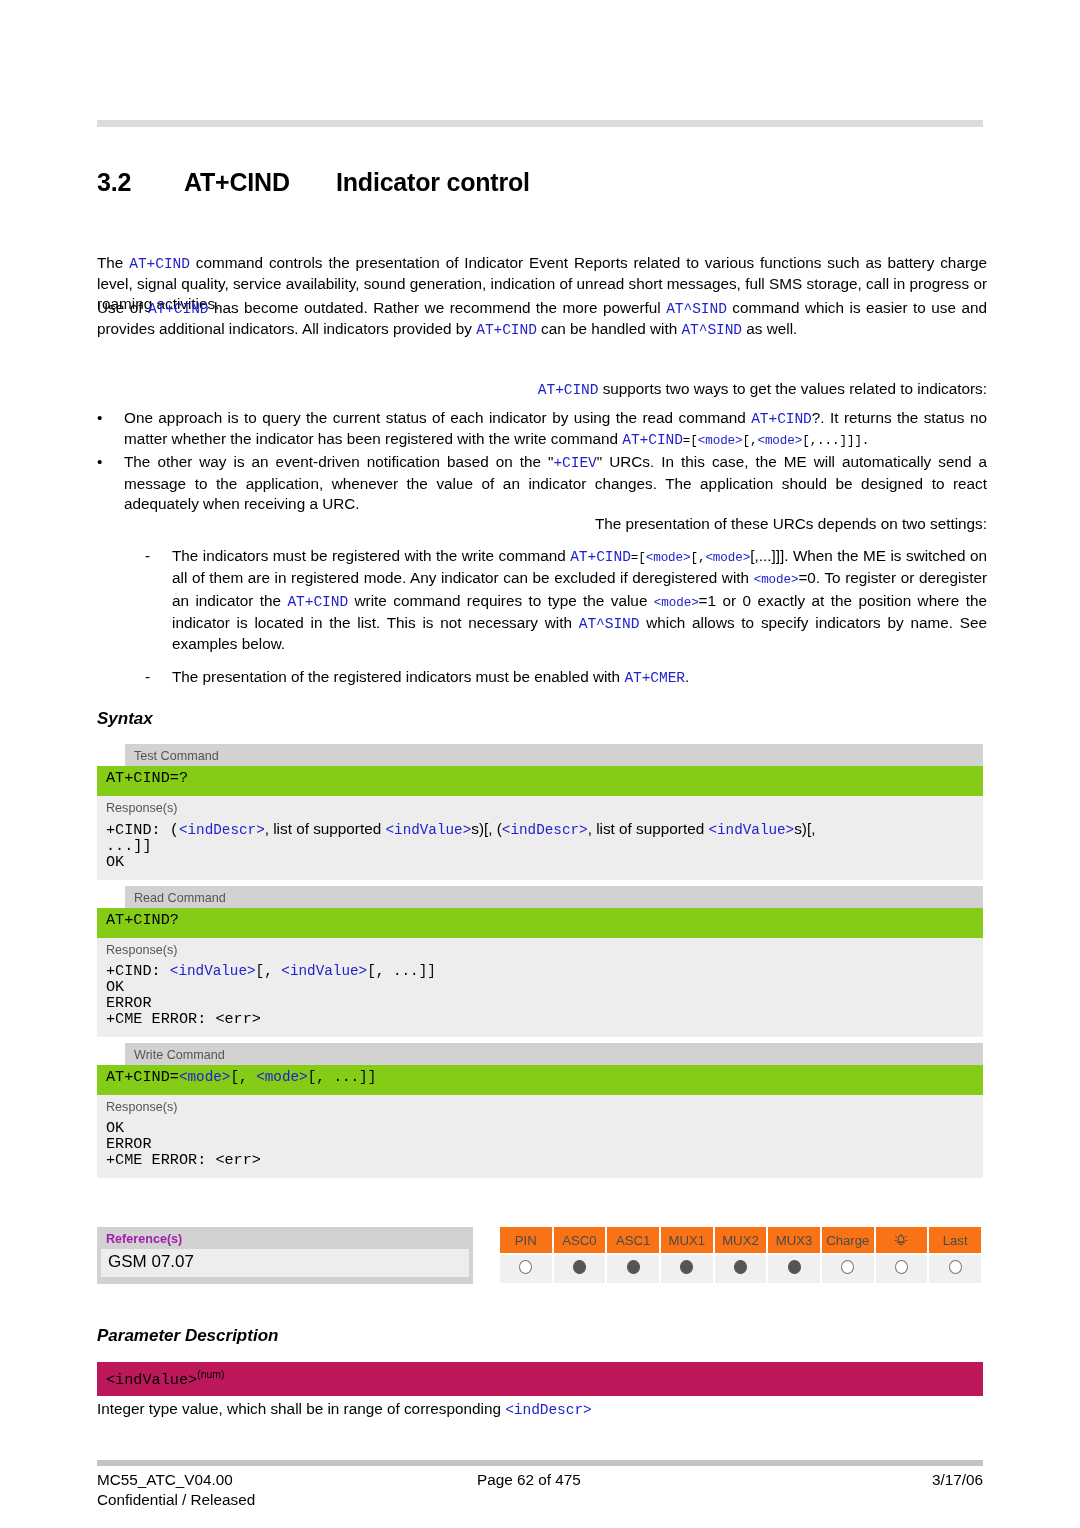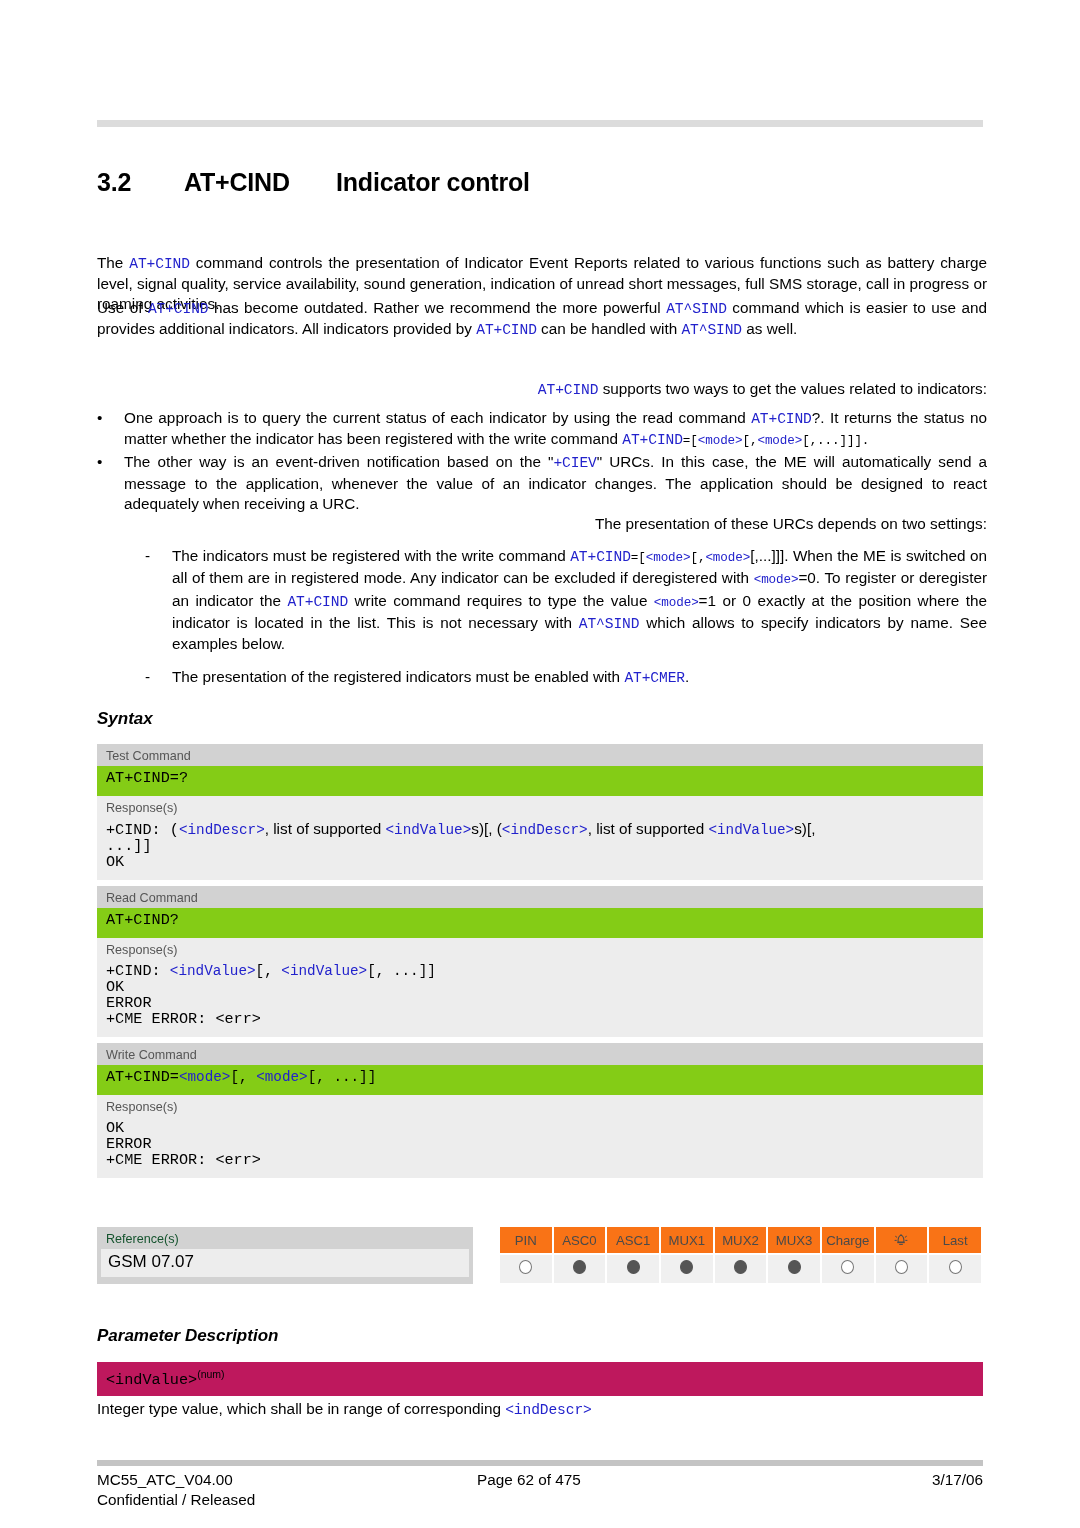--- a/index.html
+++ b/index.html
@@ -116,20 +116,21 @@
     position: absolute;
     left: 97px;
     width: 886px;
   }
   .syn-group { margin-bottom: 6px; }
   .hdr-band {
     background: #d2d2d2;
     padding: 5px 9px 3px 9px;
     font-size: 12.6px;
     color: #555555;
+    margin-left: 28px;
   }
   .cmd-band {
     background: #84cc16;
     padding: 3px 9px 9px 9px;
     font-family: "Liberation Mono", monospace;
     font-size: 15.2px;
     color: #000000;
   }
   .resp-hdr {
     background: #ededed;
@@ -171,21 +172,22 @@
     align-items: flex-start;
   }
   .ref-box {
     width: 376px;
     background: #d2d2d2;
     padding-bottom: 7px;
   }
   .ref-hdr {
     padding: 5px 9px 3px 9px;
     font-size: 12.6px;
-    color: #14532d;
+    color: #a21caf;
+    font-weight: bold;
   }
   .ref-val {
     background: #ededed;
     margin: 0 4px;
     padding: 3px 7px 5px 7px;
     font-size: 17px;
     color: #000000;
   }
   .ind-table {
     width: 485px;

